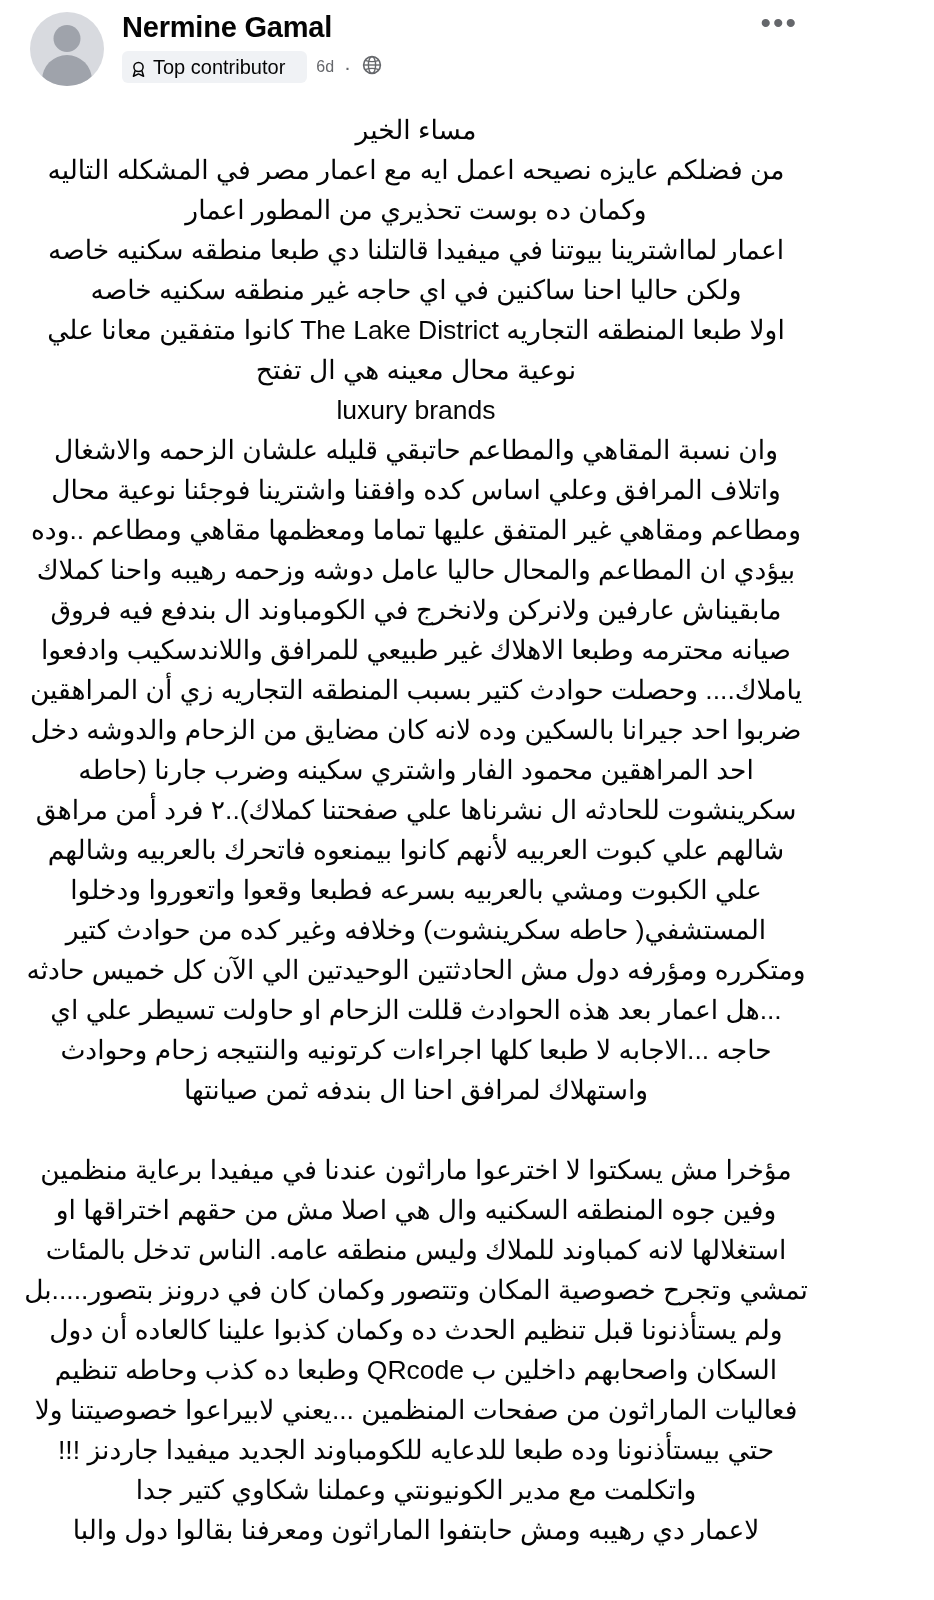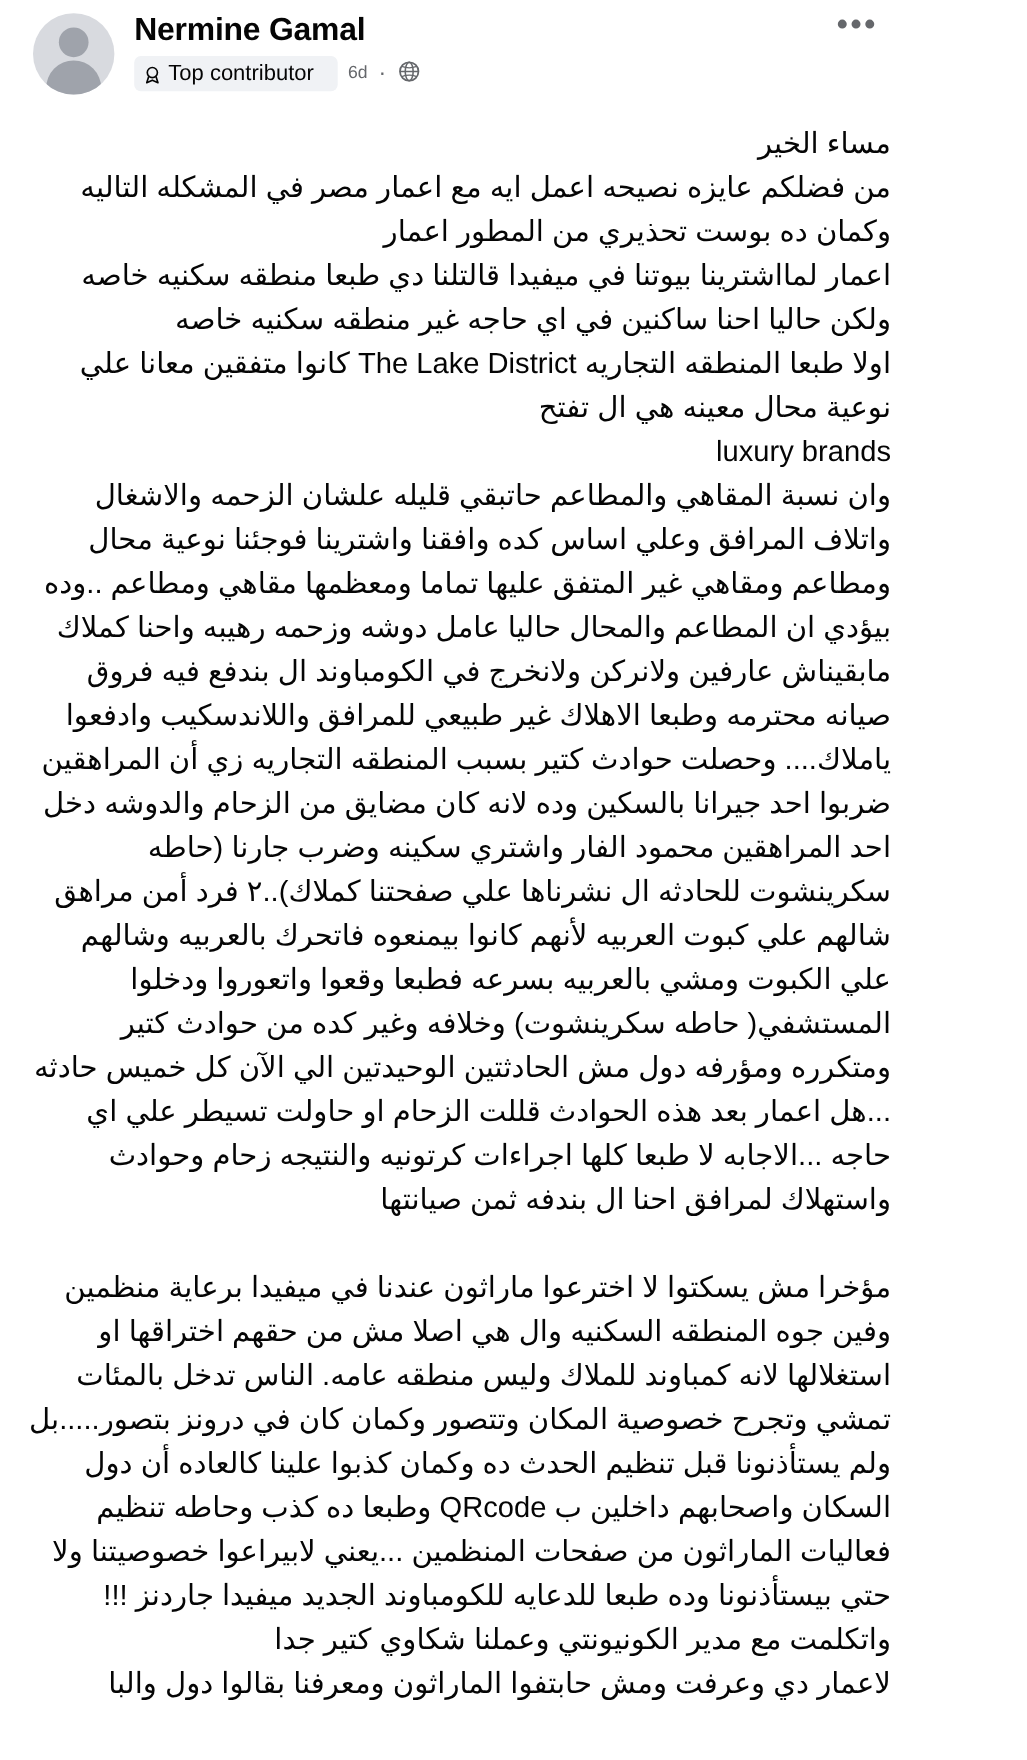--- a/index.html
+++ b/index.html
@@ -129,21 +129,21 @@
     unicode-bidi: plaintext;
   }
   .post-body p {
     margin: 0;
     font-size: 26.5px;
     line-height: 40px;
     color: #050505;
     white-space: pre-wrap;
     word-wrap: break-word;
     direction: rtl;
-    text-align: right;
+    text-align: center;
     unicode-bidi: plaintext;
   }
   .para-gap {
     height: 40px;
   }
   .clipped {
     overflow: hidden;
     max-height: 38px;
   }
 </style>
@@ -196,16 +196,16 @@
     <p>مساء الخير
 من فضلكم عايزه نصيحه اعمل ايه مع اعمار مصر في المشكله التاليه
 وكمان ده بوست تحذيري من المطور اعمار
 اعمار لمااشترينا بيوتنا في ميفيدا قالتلنا دي طبعا منطقه سكنيه خاصه
 ولكن حاليا احنا ساكنين في اي حاجه غير منطقه سكنيه خاصه
 اولا طبعا المنطقه التجاريه The Lake District كانوا متفقين معانا علي نوعية محال معينه هي ال تفتح
 luxury brands
 وان نسبة المقاهي والمطاعم حاتبقي قليله علشان الزحمه والاشغال واتلاف المرافق وعلي اساس كده وافقنا واشترينا فوجئنا نوعية محال ومطاعم ومقاهي غير المتفق عليها تماما ومعظمها مقاهي ومطاعم ..وده بيؤدي ان المطاعم والمحال حاليا عامل دوشه وزحمه رهيبه واحنا كملاك مابقيناش عارفين ولانركن ولانخرج في الكومباوند ال بندفع فيه فروق صيانه محترمه وطبعا الاهلاك غير طبيعي للمرافق واللاندسكيب وادفعوا ياملاك.... وحصلت حوادث كتير بسبب المنطقه التجاريه زي أن المراهقين ضربوا احد جيرانا بالسكين وده لانه كان مضايق من الزحام والدوشه دخل احد المراهقين محمود الفار واشتري سكينه وضرب جارنا (حاطه سكرينشوت للحادثه ال نشرناها علي صفحتنا كملاك)..٢ فرد أمن مراهق شالهم علي كبوت العربيه لأنهم كانوا بيمنعوه فاتحرك بالعربيه وشالهم علي الكبوت ومشي بالعربيه بسرعه فطبعا وقعوا واتعوروا ودخلوا المستشفي( حاطه سكرينشوت) وخلافه وغير كده من حوادث كتير ومتكرره ومؤرفه دول مش الحادثتين الوحيدتين الي الآن كل خميس حادثه ...هل اعمار بعد هذه الحوادث قللت الزحام او حاولت تسيطر علي اي حاجه ...الاجابه لا طبعا كلها اجراءات كرتونيه والنتيجه زحام وحوادث واستهلاك لمرافق احنا ال بندفه ثمن صيانتها</p>
     <div class="para-gap"></div>
     <p>مؤخرا مش يسكتوا لا اخترعوا ماراثون عندنا في ميفيدا برعاية منظمين وفين جوه المنطقه السكنيه وال هي اصلا مش من حقهم اختراقها او استغلالها لانه كمباوند للملاك وليس منطقه عامه. الناس تدخل بالمئات تمشي وتجرح خصوصية المكان وتتصور وكمان كان في درونز بتصور.....بل ولم يستأذنونا قبل تنظيم الحدث ده وكمان كذبوا علينا كالعاده أن دول السكان واصحابهم داخلين ب QRcode وطبعا ده كذب وحاطه تنظيم فعاليات الماراثون من صفحات المنظمين ...يعني لابيراعوا خصوصيتنا ولا حتي بيستأذنونا وده طبعا للدعايه للكومباوند الجديد ميفيدا جاردنز !!! واتكلمت مع مدير الكونيونتي وعملنا شكاوي كتير جدا</p>
-    <p class="clipped">لاعمار دي وعرفت ومش حابتفوا الماراثون ومعرفنا بقالوا دول والبا</p>
+    <p class="clipped">لاعمار دي رهيبه ومش حابتفوا الماراثون ومعرفنا بقالوا دول والبا</p>
   </div>
 
 </div>
 
 </body></html>

